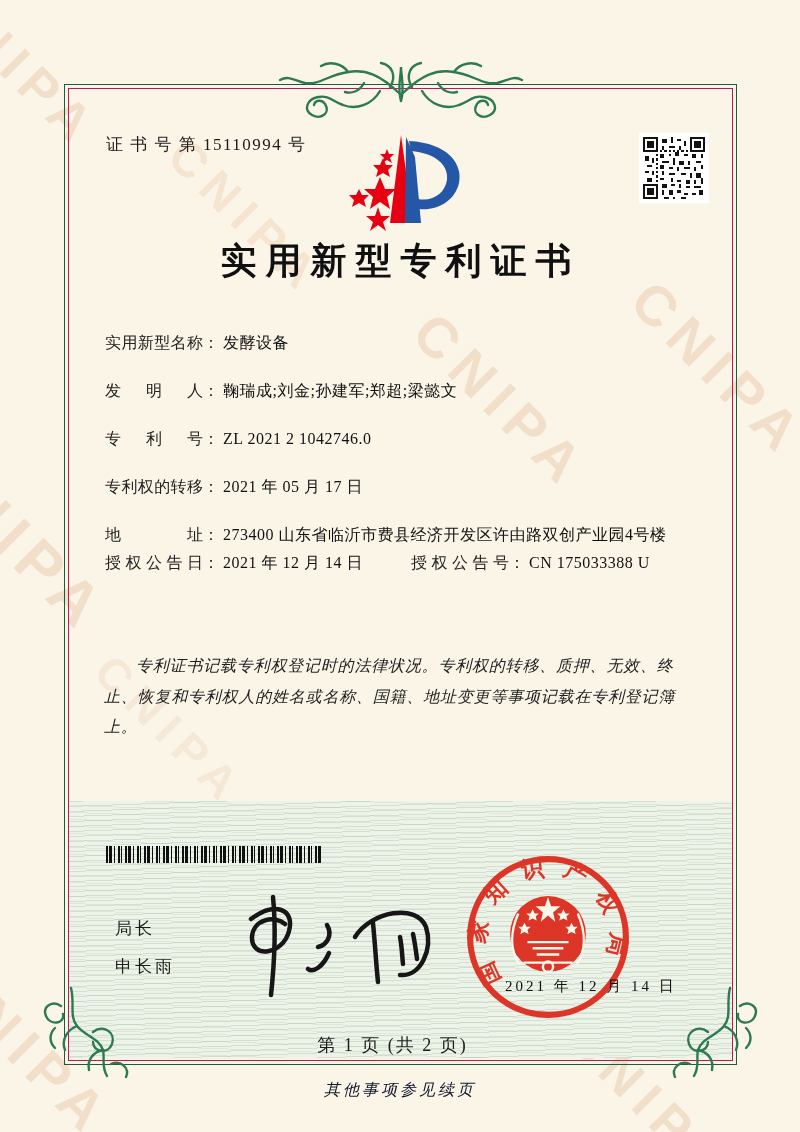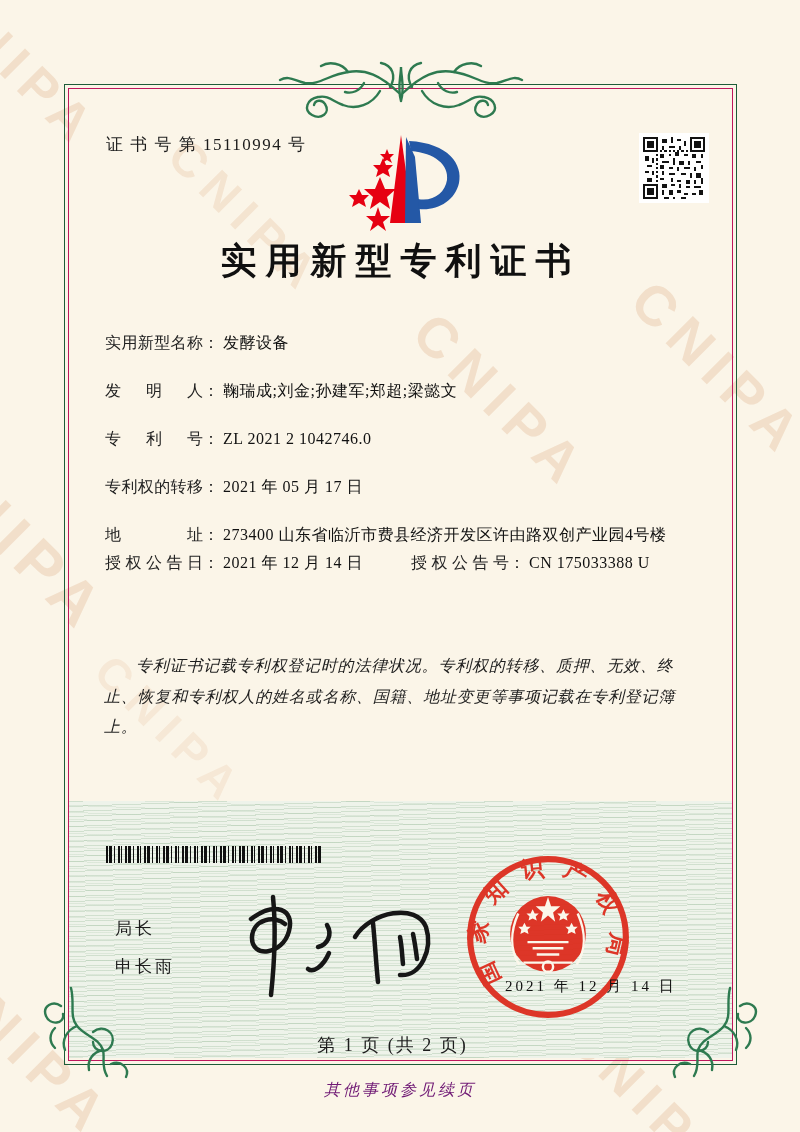--- a/index.html
+++ b/index.html
@@ -77,21 +77,21 @@
     font-family:"Liberation Sans","DejaVu Sans",sans-serif;text-align:center;}
   .signature{position:absolute;left:152px;top:800px;z-index:2;}
   .seal{position:absolute;left:396px;top:765px;z-index:2;opacity:0.94;}
   .seal-date{
     position:absolute;left:436px;top:888px;z-index:4;
     font-size:15px;letter-spacing:3px;color:#101010;white-space:nowrap;
   }
   .page-no{position:absolute;left:0;right:16px;top:944px;text-align:center;font-size:18px;letter-spacing:2px;z-index:2;}
   .continuation{
     position:absolute;left:0;right:0;top:1080px;text-align:center;z-index:1;
-    font-size:16px;font-style:italic;letter-spacing:3px;color:#701a75;
+    font-size:16px;font-style:italic;letter-spacing:3px;color:#0f172a;
   }
 </style>
 </head>
 <body>
 
 <div class="wm" style="left:-36px;top:-30px;font-size:52px;">CNIPA</div>
 <div class="wm" style="left:196px;top:128px;font-size:48px;opacity:.8;">CNIPA</div>
 <div class="wm" style="left:446px;top:300px;font-size:56px;">CNIPA</div>
 <div class="wm" style="left:-46px;top:428px;font-size:62px;">CNIPA</div>
 <div class="wm" style="left:664px;top:268px;font-size:56px;">CNIPA</div>

